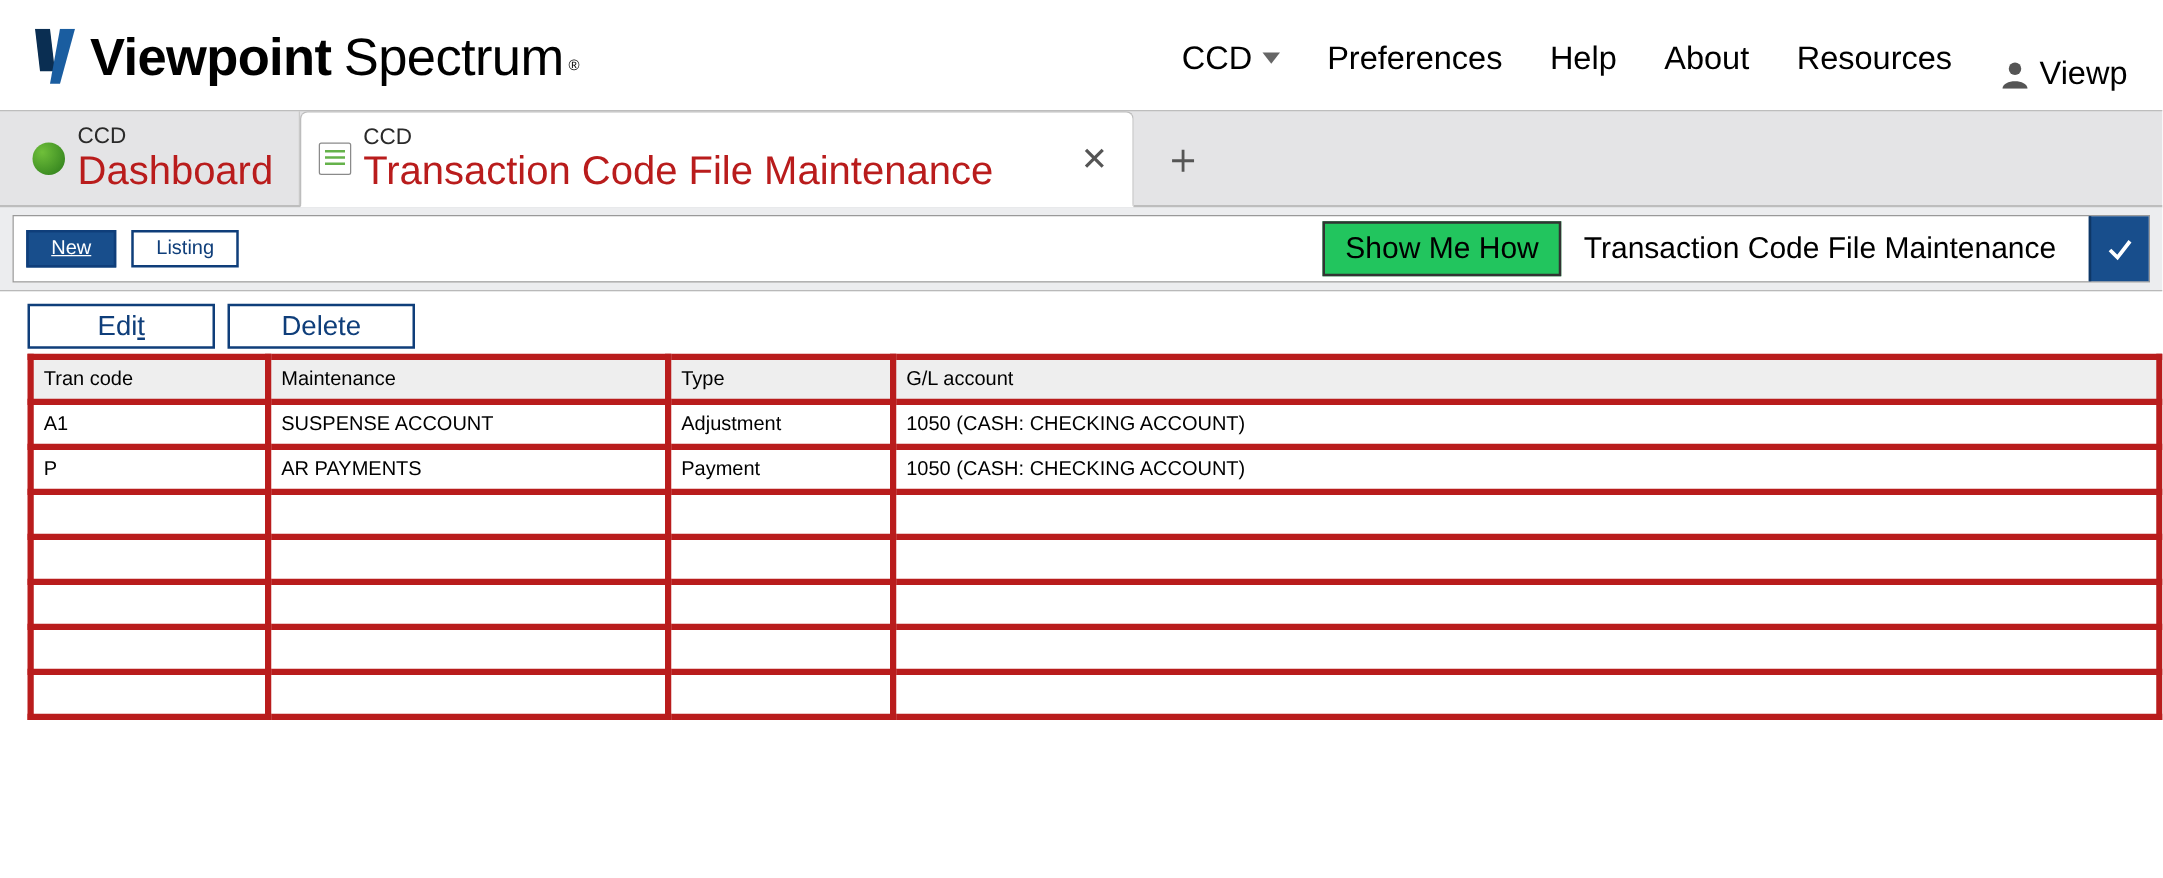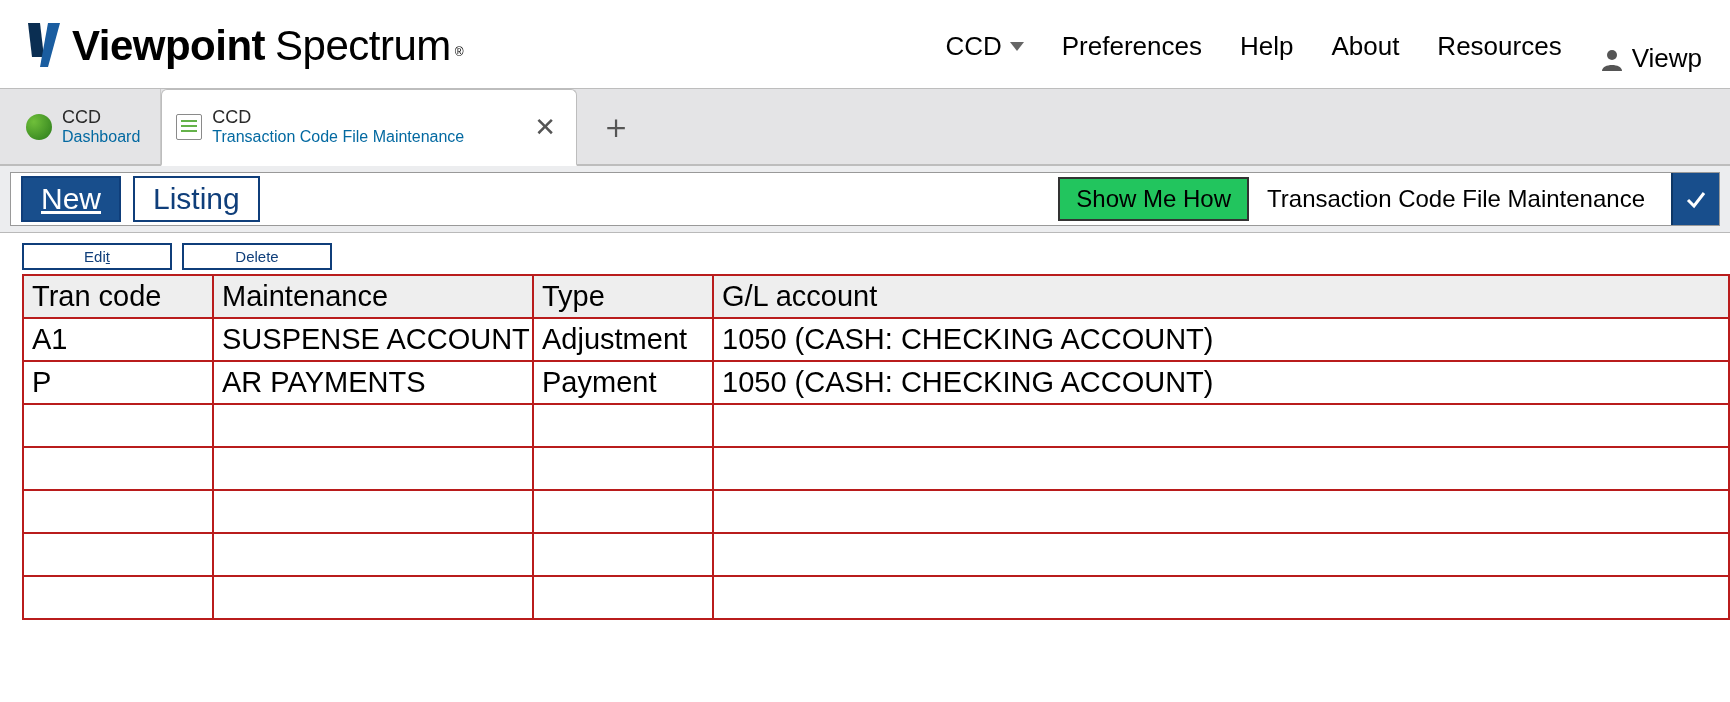--- a/index.html
+++ b/index.html
@@ -22,43 +22,43 @@
   
   .tabstrip { display:flex; align-items:stretch; background:#e4e4e6; border-top:1px solid #bdbdbd; border-bottom:2px solid #bdbdbd; padding-left:12px; height:78px; }
   .tab { display:flex; align-items:center; gap:10px; padding:8px 20px 8px 14px; border-right:1px solid #c9c9c9; cursor:pointer; position:relative; }
   .tab.active { background:#fff; border-top:1px solid #bdbdbd; border-left:1px solid #bdbdbd; border-right:1px solid #bdbdbd; margin-bottom:-2px; border-bottom:2px solid #fff; border-radius:6px 6px 0 0; }
   .tab-icon { width:26px; height:26px; border-radius:50%; flex-shrink:0; }
   .tab-icon.dashboard { background: radial-gradient(circle at 30% 30%, #6fbf3a, #2a7a1a); }
   .tab-icon.doc { background:#fff; border:1px solid #8a8a8a; border-radius:2px; position:relative; }
   .tab-icon.doc::after { content:""; position:absolute; left:4px; right:4px; top:5px; height:2px; background:#65b24a; box-shadow:0 5px 0 #65b24a, 0 10px 0 #65b24a; }
   .tab-labels { display:flex; flex-direction:column; line-height:1.1; }
   .tab-label-small { font-size:18px; color:#2a2a2a; }
-  .tab-label-big { font-size:16px; color:#0369a1; }
+  .tab-label-big { font-size:32px; color:#b91c1c; }
   .tab-close { font-size:26px; color:#555; margin-left:60px; cursor:pointer; }
   .tab-add { display:flex; align-items:center; padding:0 22px; font-size:34px; color:#555; cursor:pointer; }
 
   
   .toolbar-wrap { background:#ecedef; border-bottom:1px solid #b9b9b9; padding:6px 0; }
   .toolbar { display:flex; align-items:center; background:#fff; border:1px solid #999; margin:0 10px; height:54px; padding:0 0 0 10px; }
-  .btn { font-size:30px; padding:4px 18px; cursor:pointer; border:2px solid #0f3e7a; background:#fff; color:#0f3e7a; }
+  .btn { font-size:16px; padding:4px 18px; cursor:pointer; border:2px solid #0f3e7a; background:#fff; color:#0f3e7a; }
   .btn.primary { background:#184e8c; color:#fff; text-decoration:underline; }
   .btn + .btn { margin-left:12px; }
   .toolbar-right { margin-left:auto; display:flex; align-items:center; gap:18px; height:100%; }
   .btn-outline { font-size:24px; padding:6px 16px; border:2px solid #333; background:#22c55e; cursor:pointer; }
   .toolbar-title { font-size:24px; padding-right:8px; }
   .check-box { width:48px; height:100%; background:#184e8c; display:flex; align-items:center; justify-content:center; cursor:pointer; border-left:2px solid #0e3766; }
 
   
   .grid-actions { display:flex; gap:10px; padding:10px 0 4px 22px; }
-  .grid-btn { font-size:15px; border:2px solid #0f3e7a; background:#fff; color:#0f3e7a; width:150px; text-align:center; padding:3px 0; cursor:pointer; }
+  .grid-btn { font-size:22px; border:2px solid #0f3e7a; background:#fff; color:#0f3e7a; width:150px; text-align:center; padding:3px 0; cursor:pointer; }
   .grid-btn .underline { text-decoration:underline; }
 
   
   .grid { border-collapse:collapse; width:calc(100% - 22px); margin-left:22px; table-layout:fixed; }
-  .grid th, .grid td { border:2px solid #b91c1c; padding:4px 8px; text-align:left; font-size:29px; height:36px; font-weight:normal; white-space:nowrap; overflow:hidden; }
+  .grid th, .grid td { border:5px solid #b91c1c; padding:4px 8px; text-align:left; font-size:16px; height:36px; font-weight:normal; white-space:nowrap; overflow:hidden; }
   .grid th { background:#eeeeee; }
   .col-code { width:190px; }
   .col-desc { width:320px; }
   .col-type { width:180px; }
   .col-gl  { width:auto; }
 </style>
 </head>
 <body>
 
 <div class="header">

